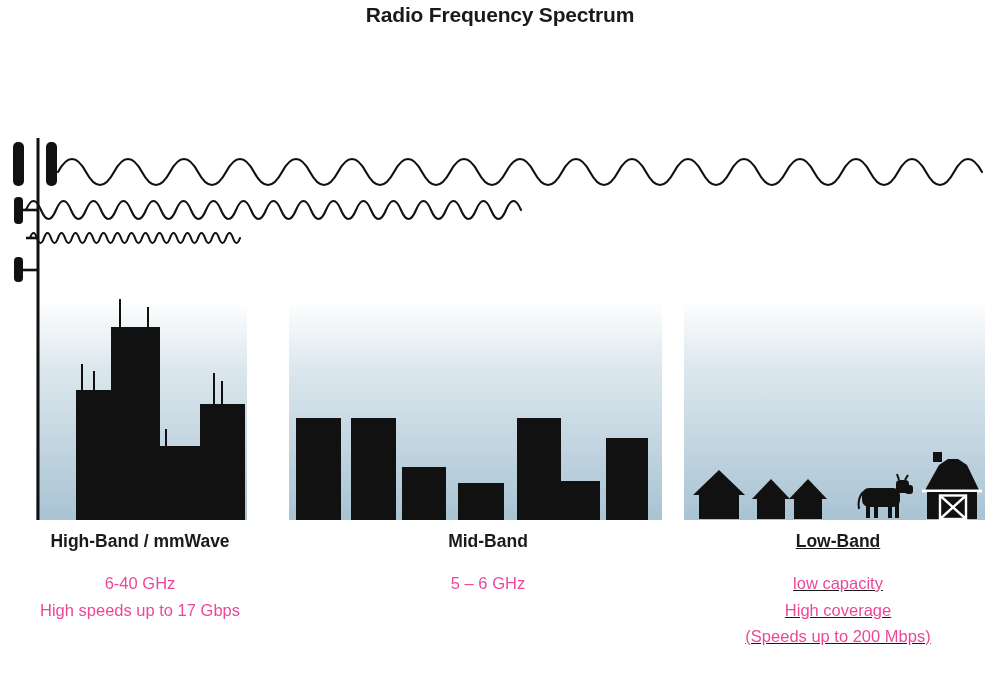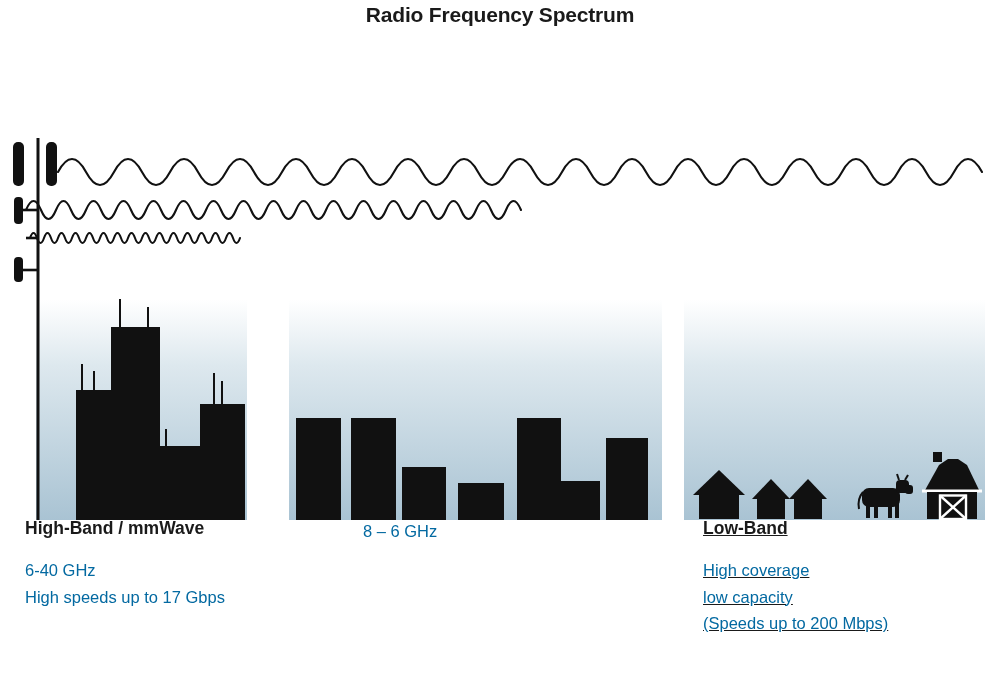--- a/index.html
+++ b/index.html
@@ -34,31 +34,32 @@
   }
   .sil { fill: var(--silhouette, #111); }
   .sil-line { stroke: var(--silhouette, #111); stroke-width: 2; fill: none; }
   .trim-stroke { stroke: var(--door_trim, #fff); stroke-width: 2.4; fill: none; }
   .trim-fill { fill: var(--door_trim, #fff); }
   stop.sky-top { stop-color: var(--sky_top, #ffffff); }
   stop.sky-mid { stop-color: var(--sky_mid, #dde8ee); }
   stop.sky-bottom { stop-color: var(--sky_bottom, #a9c3d3); }
   .caption {
     position: absolute;
-    top: 518px;
+    top: 531px;
+    text-align: center;
   }
   .caption .band-label {
     font-size: 17.5px;
     font-weight: 700;
     margin-bottom: 18px;
   }
   .caption .line {
     font-size: 16.5px;
     line-height: 26.5px;
-    color: #0369a1;
+    color: #ec4899;
   }
   .caption-high { left: 25px;  width: 230px; }
   .caption-mid  { left: 363px; width: 250px; }
   .caption-low  { left: 703px; width: 270px; text-decoration: underline; }
 </style>
 </head>
 <body>
 
 <div class="figure">
 
@@ -153,23 +154,24 @@
     </g>
   </svg>
 
   <div class="caption caption-high">
     <div class="band-label">High-Band / mmWave</div>
     <div class="line">6-40 GHz</div>
     <div class="line">High speeds up to 17 Gbps</div>
   </div>
 
   <div class="caption caption-mid">
-    <div class="line">8 – 6 GHz</div>
+    <div class="band-label">Mid-Band</div>
+    <div class="line">5 – 6 GHz</div>
   </div>
 
   <div class="caption caption-low">
     <div class="band-label">Low-Band</div>
+    <div class="line">low capacity</div>
     <div class="line">High coverage</div>
-    <div class="line">low capacity</div>
     <div class="line">(Speeds up to 200 Mbps)</div>
   </div>
 
 </div>
 
 </body></html>

